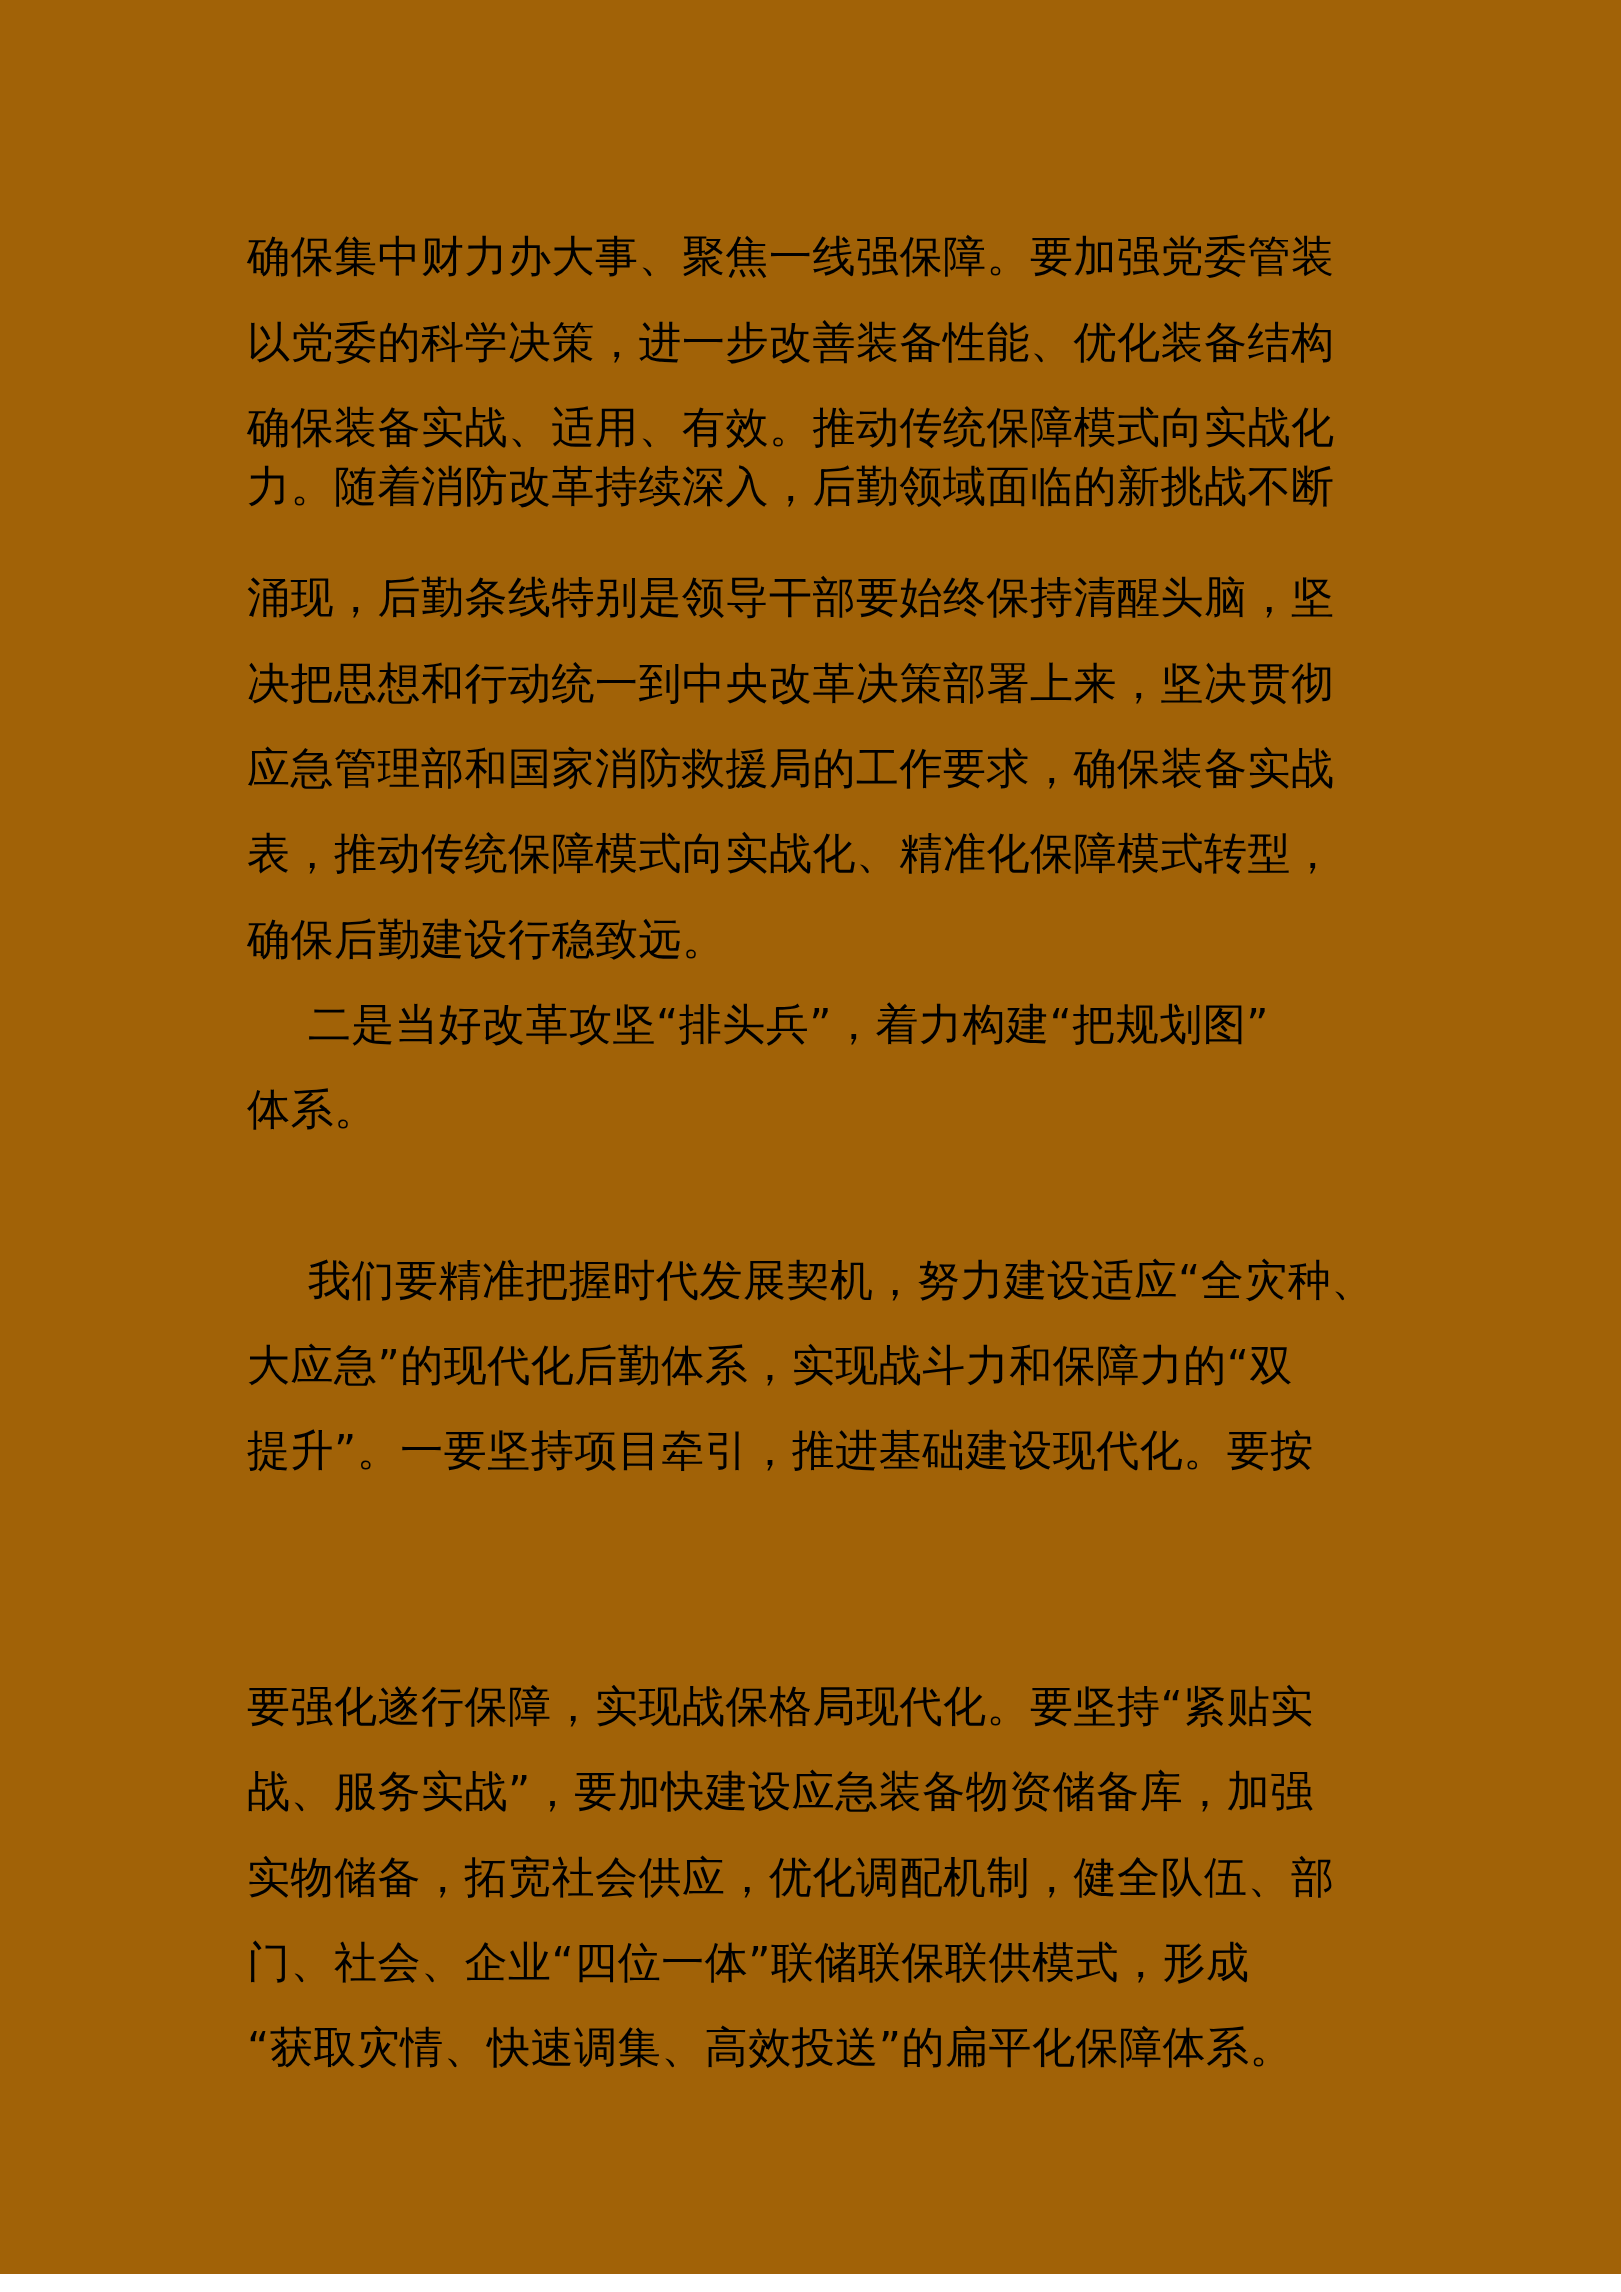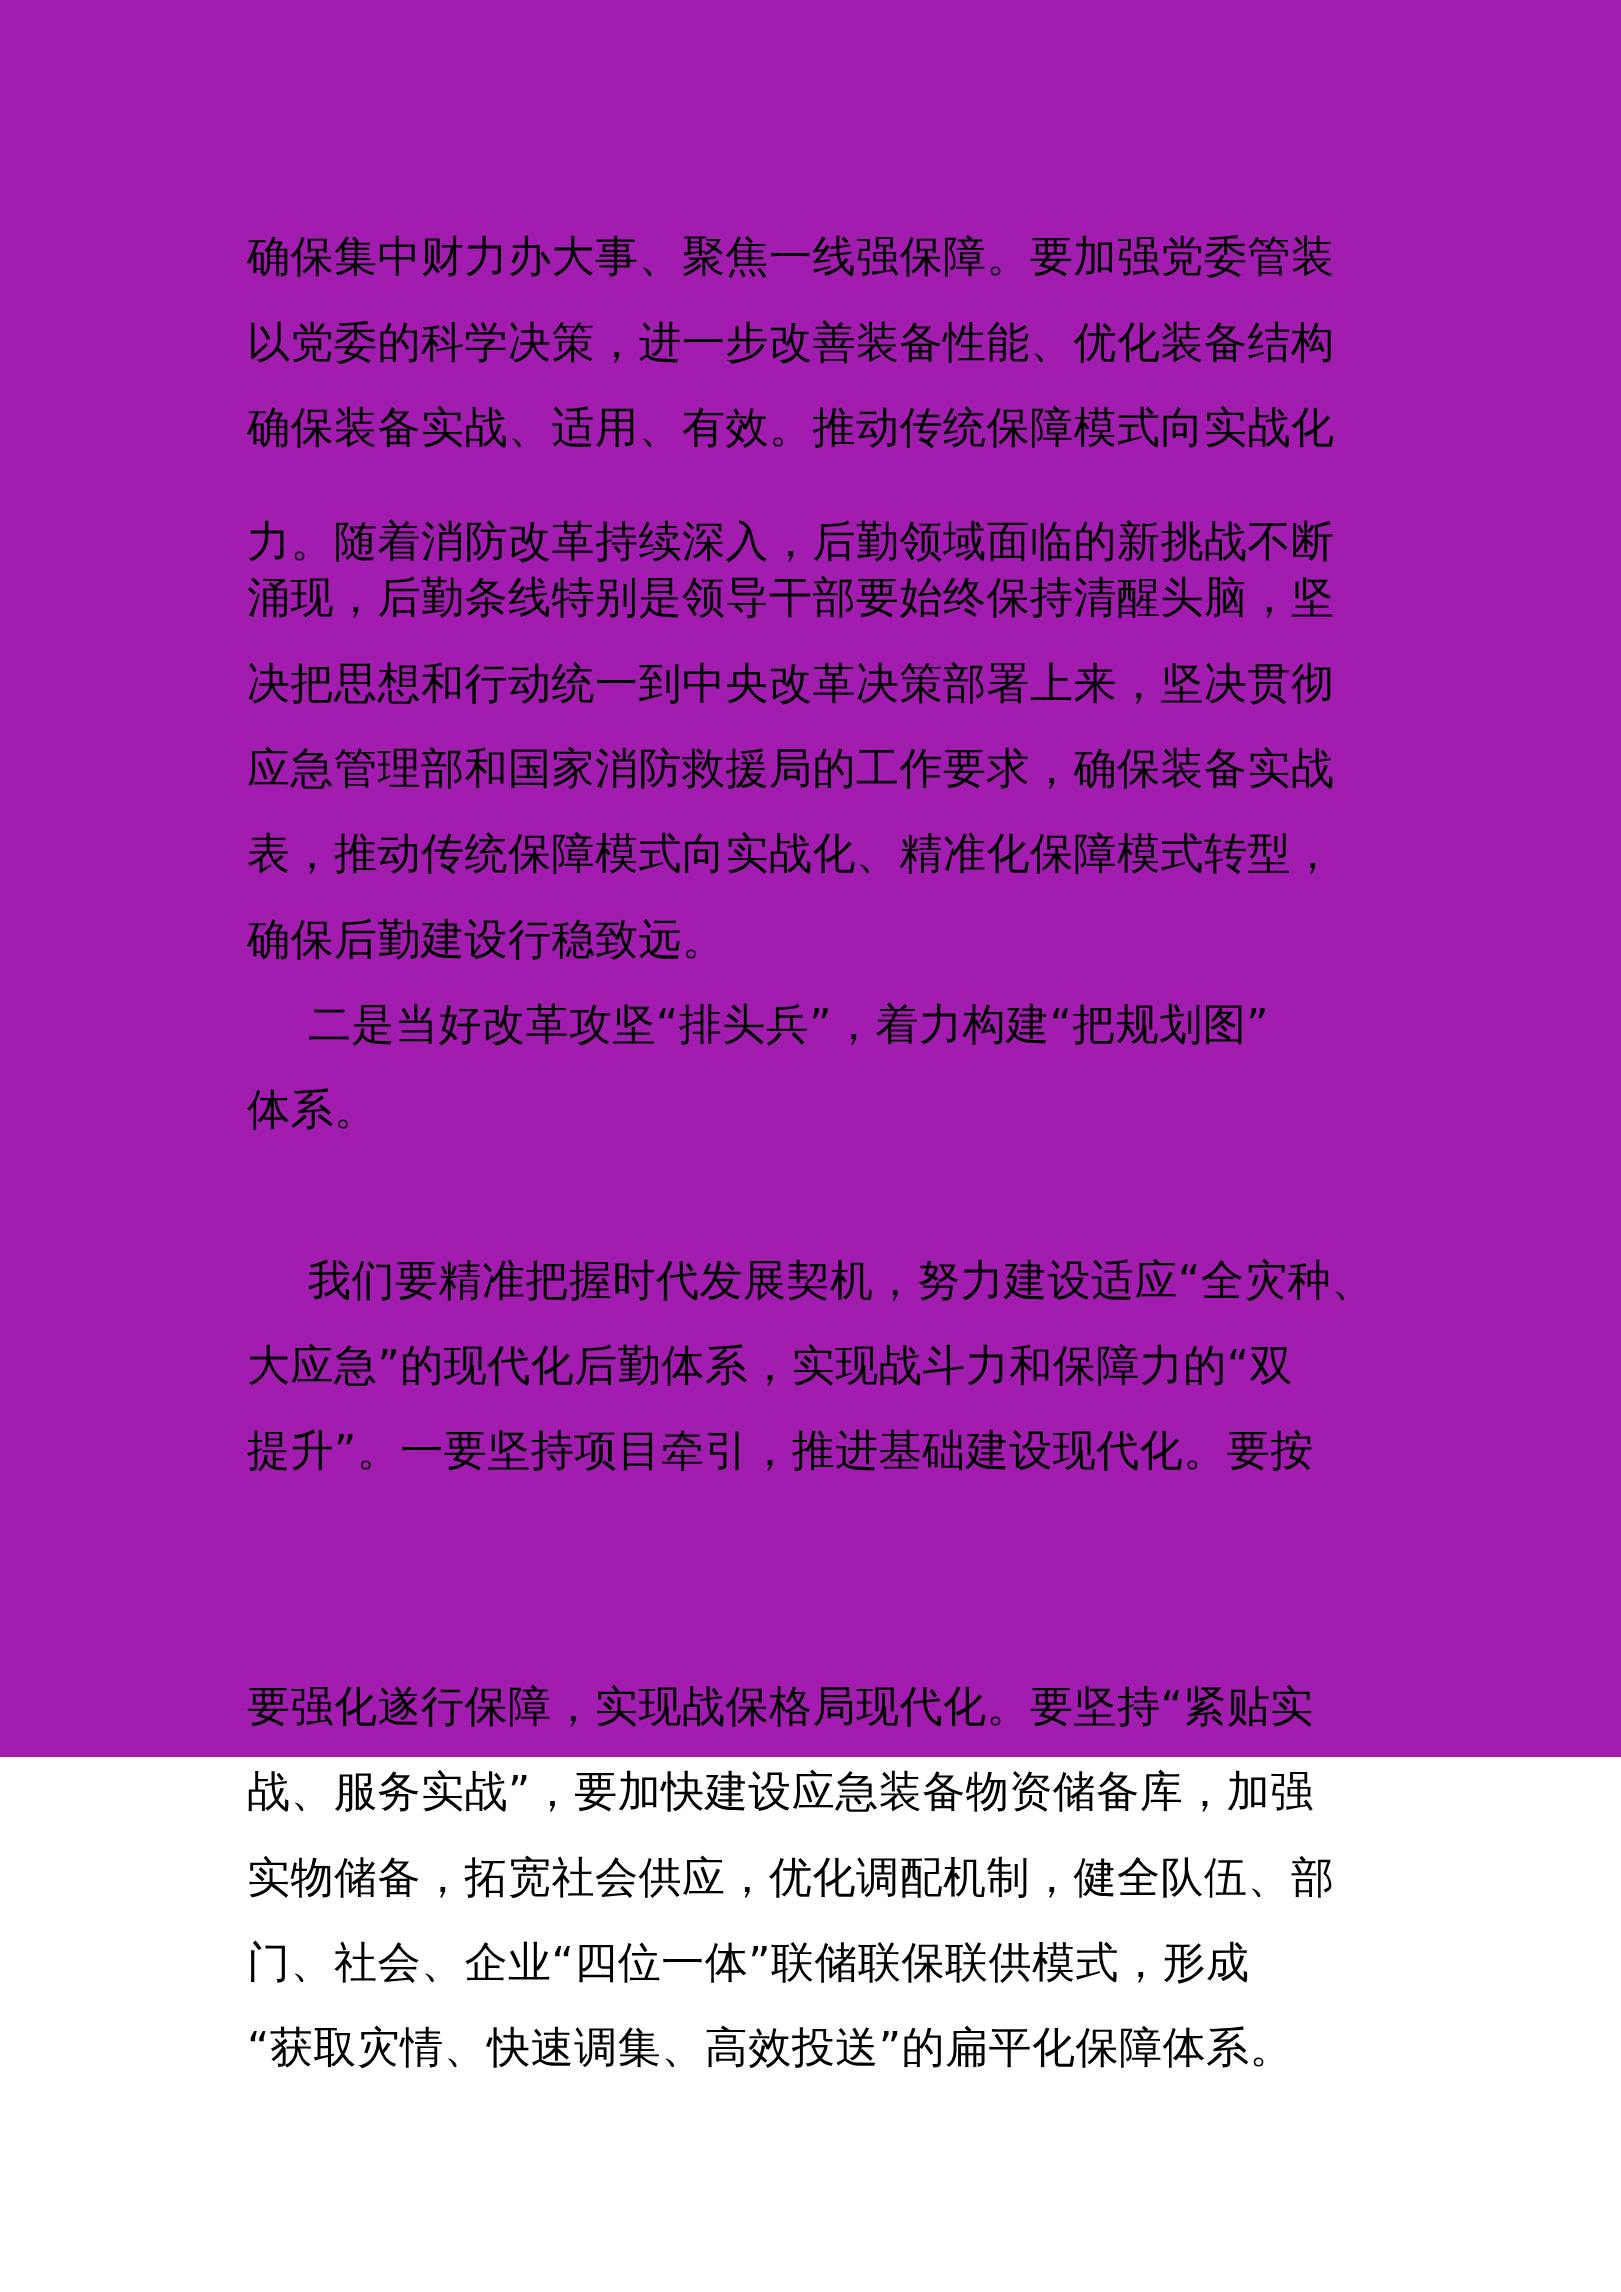--- a/index.html
+++ b/index.html
@@ -1,17 +1,17 @@
 <!DOCTYPE html>
 <html><head>
 <meta charset="utf-8">
 <style>
   html, body { margin: 0; padding: 0; background: #ffffff; }
   body { width: 1621px; height: 2293px; position: relative; overflow: hidden; }
-  .page { position: absolute; left: 0; top: 0; width: 1621px; height: 1757px; background: #a21caf; }
+  .page { position: absolute; left: 0; top: 0; width: 1621px; height: 2274px; background: #a16207; }
   .line {
     position: absolute;
     left: 247px;
     width: 1137px;
     font-family: "DejaVu Sans", "Liberation Sans", sans-serif;
     font-size: 43px;
     line-height: 55px;
     color: #000000;
     white-space: nowrap;
     letter-spacing: 0.5px;
@@ -19,21 +19,21 @@
   .indent { left: 308px; }
 </style>
 </head>
 <body>
 
 <div class="page">
 
   <div class="line" style="top:229px">确保集中财力办大事、聚焦一线强保障。要加强党委管装</div>
   <div class="line" style="top:315px">以党委的科学决策，进一步改善装备性能、优化装备结构</div>
   <div class="line" style="top:400px">确保装备实战、适用、有效。推动传统保障模式向实战化</div>
-  <div class="line" style="top:514px">力。随着消防改革持续深入，后勤领域面临的新挑战不断</div>
+  <div class="line" style="top:459px">力。随着消防改革持续深入，后勤领域面临的新挑战不断</div>
   <div class="line" style="top:570px">涌现，后勤条线特别是领导干部要始终保持清醒头脑，坚</div>
   <div class="line" style="top:656px">决把思想和行动统一到中央改革决策部署上来，坚决贯彻</div>
   <div class="line" style="top:741px">应急管理部和国家消防救援局的工作要求，确保装备实战</div>
   <div class="line" style="top:826px">表，推动传统保障模式向实战化、精准化保障模式转型，</div>
   <div class="line" style="top:912px">确保后勤建设行稳致远。</div>
 
   <div class="line indent" style="top:997px">二是当好改革攻坚“排头兵”，着力构建“把规划图”</div>
   <div class="line" style="top:1082px">体系。</div>
 
   <div class="line indent" style="top:1253px">我们要精准把握时代发展契机，努力建设适应“全灾种、</div>

